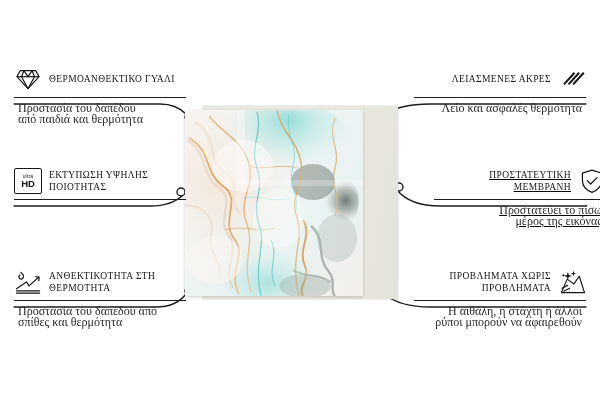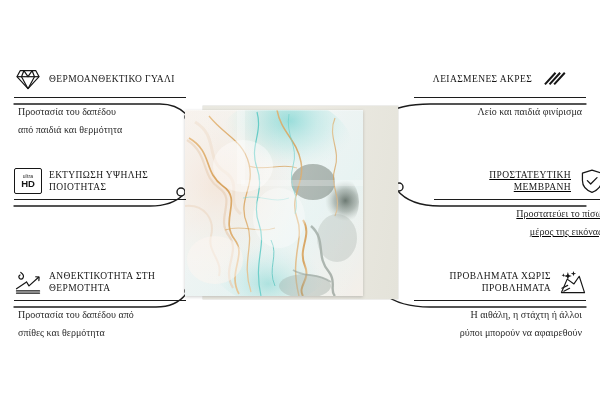--- a/index.html
+++ b/index.html
@@ -55,40 +55,40 @@
   
   .feature{
     position:absolute;
     width:172px;
   }
   .feature .fhead{
     display:flex;align-items:center;gap:7px;
     min-height:30px;
   }
   .feature.left .fhead{justify-content:flex-start;}
-  .feature.right .fhead{justify-content:center;}
+  .feature.right .fhead{justify-content:flex-end;}
   .ficon{
     width:28px;height:28px;flex:0 0 28px;
     display:flex;align-items:center;justify-content:center;
   }
   .ftitle{
     font-size:9.5px;
     letter-spacing:.4px;
     color:#171717;
     line-height:12.5px;
     font-family:"Liberation Serif", serif;
   }
   .feature.left .ftitle{text-align:left;}
   .feature.right .ftitle{text-align:right;}
   .fsep{
     height:1px;background:#1c1c1c;margin:3px 0 5px 0;width:100%;
   }
   .fdesc{
-    font-size:10px;
-    line-height:18px;
+    font-size:12px;
+    line-height:11px;
     color:#2a2a2a;
     font-family:"Liberation Serif", serif;
   }
   .feature.left .fdesc{text-align:left;padding-left:4px;}
   .feature.right .fdesc{text-align:right;padding-right:4px;}
 
   
   #feat-heat-glass{left:14px;top:64px;}
   #feat-print{left:14px;top:166px;}
   #feat-heat-res{left:14px;top:267px;}
@@ -271,21 +271,21 @@
         <svg viewBox="0 0 28 26" width="26" height="24">
           <g stroke="#161616" stroke-width="2.2" stroke-linecap="square">
             <line x1="6" y1="18" x2="16" y2="7"></line>
             <line x1="11" y1="18" x2="21" y2="7"></line>
             <line x1="16" y1="18" x2="26" y2="7"></line>
           </g>
         </svg>
       </span>
     </div>
     <div class="fsep"></div>
-    <div class="fdesc">Λείο και παιδιά φινίρισμα</div>
+    <div class="fdesc">Λείο και ασφαλές θερμότητα</div>
   </div>
 
   <div class="feature right" id="feat-membrane">
     <div class="fhead">
       <span class="ftitle">ΠΡΟΣΤΑΤΕΥΤΙΚΗ ΜΕΜΒΡΑΝΗ</span>
       <span class="ficon">
         <svg viewBox="0 0 28 28" width="26" height="26">
           <g fill="none" stroke="#161616" stroke-width="1.35" stroke-linejoin="round" stroke-linecap="round">
             <path d="M14,2.2 L24.3,5.6 V13.4 C24.3,19.6 19.7,24 14,26.2 C8.3,24 3.7,19.6 3.7,13.4 V5.6 Z"></path>
             <path d="M9,13.6 L12.6,17.2 L19.4,10.4"></path>

